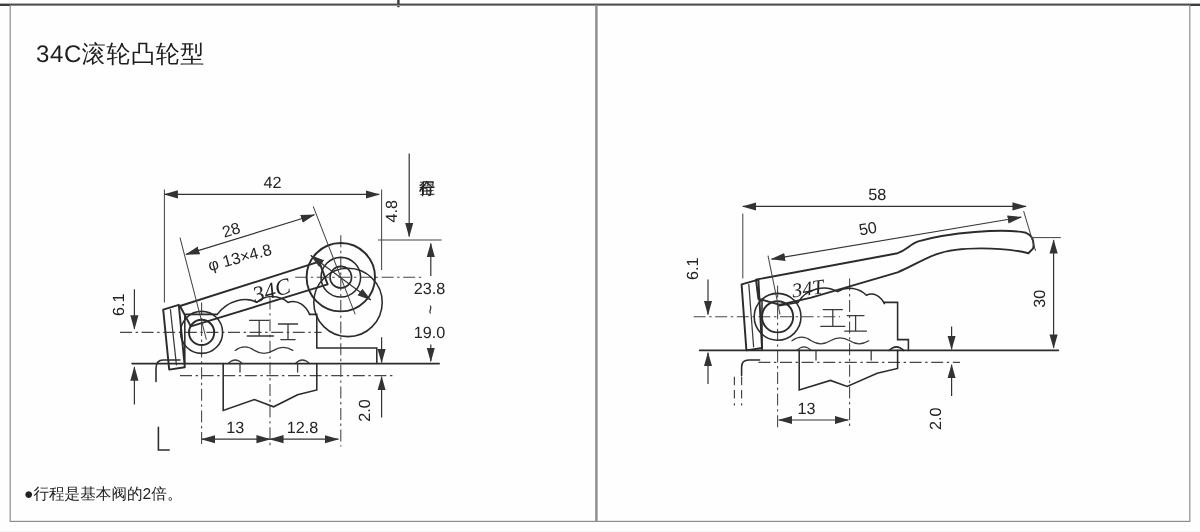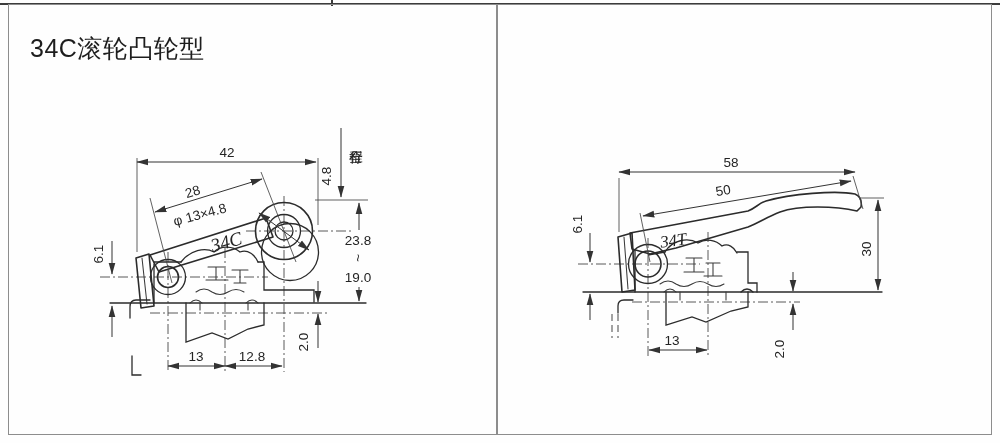--- a/index.html
+++ b/index.html
@@ -5,21 +5,21 @@
   html,body{margin:0;padding:0;background:#e8e8e8;}
   .page{
     position:relative;width:1000px;height:443px;background:#fefefe;
     font-family:"Liberation Sans","DejaVu Sans",sans-serif;overflow:hidden;
   }
   .outer-box{position:absolute;left:8px;top:4px;width:984px;height:431px;
     border:1.5px solid #8d8d8d;box-sizing:border-box;}
   .top-rule{position:absolute;left:0;top:3px;width:1000px;height:2px;background:#3c3c3c;}
   .top-tick{position:absolute;left:331px;top:0;width:2px;height:6px;background:#3c3c3c;}
   .divider{position:absolute;left:496px;top:4px;width:2px;height:431px;background:#8d8d8d;}
-  .panel-title{position:absolute;font-size:25px;color:#1d1d1d;letter-spacing:.5px;}
+  .panel-title{position:absolute;font-size:20px;color:#1d1d1d;letter-spacing:.5px;}
   .title-left{left:30px;top:32px;}
   .title-right{left:521px;top:38px;}
   .footnote{position:absolute;left:20px;top:403px;font-size:13px;color:#222;}
   svg.drawing{position:absolute;left:0;top:0;}
   .outline{fill:none;stroke:#2b2b2b;stroke-width:1.6;stroke-linecap:round;stroke-linejoin:round;}
   .mid{fill:none;stroke:#2b2b2b;stroke-width:1.3;stroke-linecap:round;}
   .thin{fill:none;stroke:#3a3a3a;stroke-width:1.05;stroke-linecap:round;}
   .dim{fill:none;stroke:#333;stroke-width:1;}
   .ext{fill:none;stroke:#444;stroke-width:.85;}
   .cl{fill:none;stroke:#474747;stroke-width:.9;stroke-dasharray:10 3 2 3;}
@@ -31,20 +31,21 @@
 </head>
 <body>
 
 <div class="page">
   <div class="top-rule"></div>
   <div class="top-tick"></div>
   <div class="outer-box"></div>
   <div class="divider"></div>
 
   <div class="panel-title title-left">34C滚轮凸轮型</div>
+  <div class="footnote">●行程是基本阀的2倍。</div>
 
   <svg class="drawing" width="1000" height="443" viewBox="0 0 1000 443">
     <defs>
       <marker id="ae" orient="auto-start-reverse" markerUnits="userSpaceOnUse" markerWidth="12" markerHeight="8" refX="11.3" refY="4">
         <path d="M0,0.6 L12,4 L0,7.4 Z" fill="#333"></path>
       </marker>
     </defs>
 
     <g>
 

